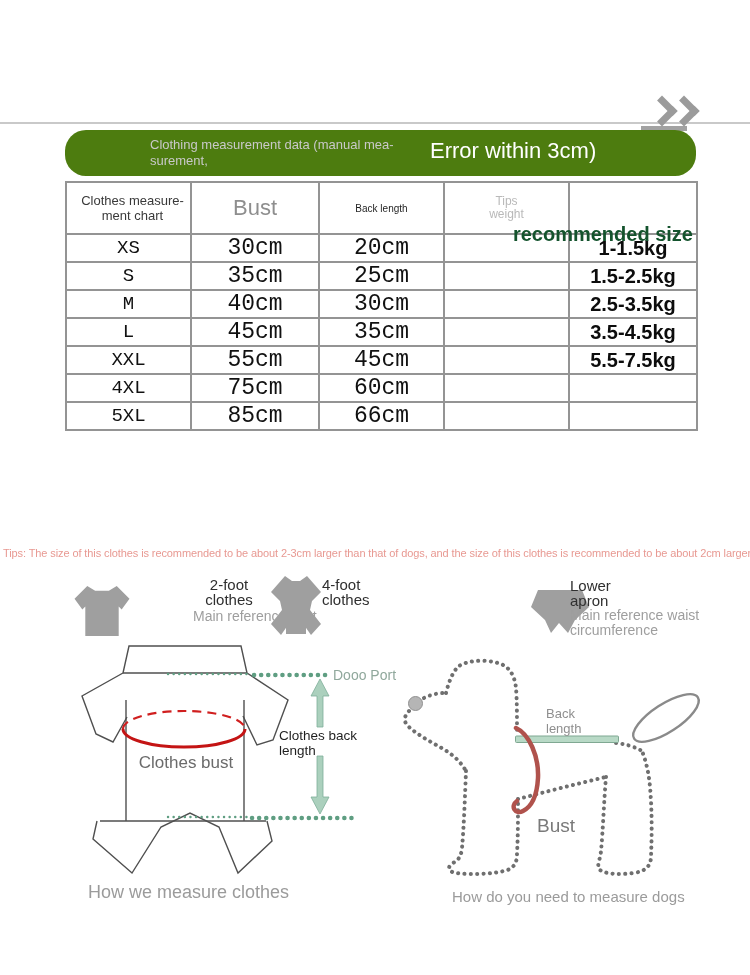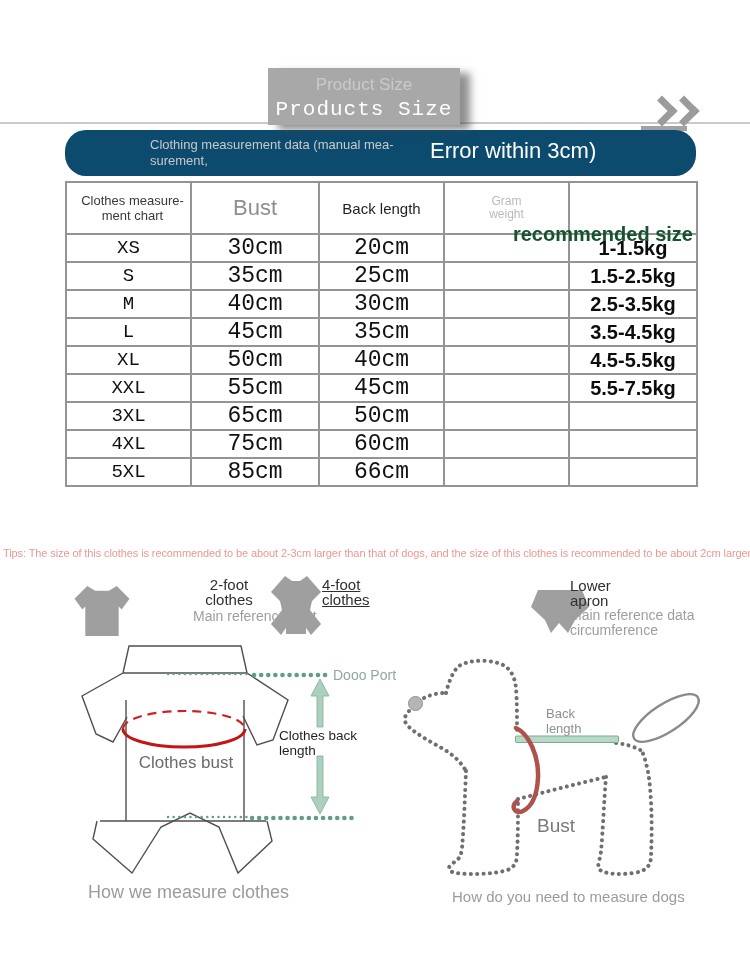--- a/index.html
+++ b/index.html
@@ -10,33 +10,33 @@
   .line-accent{position:absolute;left:641px;top:126px;width:46px;height:5px;background:#a2a2a2;}
   .title-badge{position:absolute;left:268px;top:68px;width:192px;height:57px;background:#a8a8a8;
                box-shadow:10px 5px 8px rgba(70,70,70,.6);z-index:2;text-align:center;}
   .title-badge .small{display:block;margin-top:7px;font-size:17px;color:#cacaca;}
   .title-badge .large{display:block;margin-top:3px;font-size:21px;color:#ffffff;
                       font-family:"Liberation Mono",monospace;letter-spacing:1px;}
   .chev{position:absolute;top:100px;width:15px;height:15px;border-top:7px solid #9b9b9b;
         border-right:7px solid #9b9b9b;transform:rotate(45deg);}
   .chev.c1{left:651px;} .chev.c2{left:673px;}
   
-  .banner{position:absolute;left:65px;top:130px;width:631px;height:46px;background:#0c4a6e;z-index:1;border-radius:21px;}
+  .banner{position:absolute;left:65px;top:130px;width:631px;height:46px;background:#4d7c0f;z-index:1;border-radius:21px;}
   .banner .note{position:absolute;left:85px;top:7px;width:255px;font-size:13px;line-height:16px;color:#c9c9c9;}
   .banner .emph{position:absolute;left:365px;top:8px;font-size:22px;color:#ffffff;}
   
   table.size{position:absolute;left:65px;top:181px;width:631px;border-collapse:collapse;
              table-layout:fixed;z-index:1;}
   table.size td{border:2px solid #949494;padding:0;text-align:center;vertical-align:middle;
                 overflow:visible;background:#fff;}
   tr.hdr{height:52px;} tr.data{height:21px;}
   td.h1{font-size:13px;color:#393939;text-align:left;}
   td.h1 span{display:inline-block;width:112px;padding-left:8px;line-height:15px;}
   td.h2{font-size:22px;color:#8e8e8e;}
-  td.h3{font-size:15px;color:#1f1f1f;}
+  td.h3{font-size:10px;color:#1f1f1f;}
   td.h4{font-size:12px;color:#b9b9b9;}
   td.h4 span{display:inline-block;width:48px;line-height:13px;}
   td.h5{position:relative;}
   td.h5 span{position:absolute;right:3px;top:10px;white-space:nowrap;font-size:20px;
              font-weight:bold;color:#14532d;margin-top:30px;}
   td.size-cell{font-family:"Liberation Mono",monospace;font-size:19px;color:#111;}
   td.cm-cell{font-family:"Liberation Mono",monospace;font-size:23px;color:#111;margin-top:16px;}
   td.kg-cell{font-size:20px;font-weight:bold;color:#0c0c0c;text-align:left;padding-left:9px;}
   
   .tips{position:absolute;left:3px;top:547px;width:747px;font-size:11px;letter-spacing:-.1px;
@@ -57,24 +57,20 @@
   .caption{position:absolute;color:#9b9b9b;}
 </style>
 </head>
 <body>
 
 <div id="stage">
 
   <div class="top-line"></div>
   <div class="line-accent"></div>
 
-  <div class="title-badge">
-    <span class="small">Product Size</span>
-    <span class="large">Products Size</span>
-  </div>
 
   <div class="chev c1"></div>
   <div class="chev c2"></div>
 
   <div class="banner">
     <div class="note">Clothing measurement data (manual mea-surement,</div>
     <div class="emph">Error within 3cm)</div>
   </div>
 
   <table class="size">
@@ -83,21 +79,21 @@
         <col style="width:128px">
         <col style="width:125px">
         <col style="width:125px">
         <col style="width:128px">
       </colgroup>
     <tbody>
         <tr class="hdr">
       <td class="h1"><span>Clothes measure-ment chart</span></td>
       <td class="h2">Bust</td>
       <td class="h3">Back length</td>
-      <td class="h4"><span>Gram weight</span></td>
+      <td class="h4"><span>Tips weight</span></td>
       <td class="h5">
             <span>recommended size</span>
           </td>
     </tr>
     <tr class="data">
       <td class="size-cell">XS</td>
       <td class="cm-cell">30cm</td>
       <td class="cm-cell">20cm</td>
       <td class="gram-cell"></td>
       <td class="kg-cell">1-1.5kg</td>
@@ -117,39 +113,25 @@
       <td class="kg-cell">2.5-3.5kg</td>
     </tr>
     <tr class="data">
       <td class="size-cell">L</td>
       <td class="cm-cell">45cm</td>
       <td class="cm-cell">35cm</td>
       <td class="gram-cell"></td>
       <td class="kg-cell">3.5-4.5kg</td>
     </tr>
     <tr class="data">
-      <td class="size-cell">XL</td>
-      <td class="cm-cell">50cm</td>
-      <td class="cm-cell">40cm</td>
-      <td class="gram-cell"></td>
-      <td class="kg-cell">4.5-5.5kg</td>
-    </tr>
-    <tr class="data">
       <td class="size-cell">XXL</td>
       <td class="cm-cell">55cm</td>
       <td class="cm-cell">45cm</td>
       <td class="gram-cell"></td>
       <td class="kg-cell">5.5-7.5kg</td>
-    </tr>
-    <tr class="data">
-      <td class="size-cell">3XL</td>
-      <td class="cm-cell">65cm</td>
-      <td class="cm-cell">50cm</td>
-      <td class="gram-cell"></td>
-      <td class="kg-cell"></td>
     </tr>
     <tr class="data">
       <td class="size-cell">4XL</td>
       <td class="cm-cell">75cm</td>
       <td class="cm-cell">60cm</td>
       <td class="gram-cell"></td>
       <td class="kg-cell"></td>
     </tr>
     <tr class="data">
       <td class="size-cell">5XL</td>
@@ -170,29 +152,29 @@
   </div>
   <div class="ct-title" style="left:193px;top:577px;text-align:center;">2-foot clothes</div>
   <div class="ct-desc" style="left:193px;top:609px;width:160px;">Main reference bust</div>
 
   <div class="ctype" style="left:262px;top:572px;">
     <svg width="68" height="66" viewBox="0 0 68 66">
       <path d="M9,20 L23,4 L30,9 L38,9 L45,4 L59,20 L50,29 L48,38 L59,52 L49,63 L42,53 L26,53 L19,63 L9,52 L20,38 L18,29 Z" fill="#9f9f9f"></path>
       <rect x="24" y="38" width="20" height="24" fill="#9f9f9f"></rect>
     </svg>
   </div>
-  <div class="ct-title" style="left:322px;top:577px;text-decoration:underline;">4-foot clothes</div>
+  <div class="ct-title" style="left:322px;top:577px;">4-foot clothes</div>
 
   <div class="ctype" style="left:518px;top:585px;">
     <svg width="84" height="52" viewBox="0 0 84 52">
       <path d="M20,5 L64,5 L71,22 L57,35 L50,48 L41,38 L33,48 L27,35 L13,22 Z" fill="#9f9f9f"></path>
     </svg>
   </div>
   <div class="ct-title" style="left:570px;top:578px;">Lower apron</div>
-  <div class="ct-desc" style="left:570px;top:608px;width:140px;">Main reference data circumference</div>
+  <div class="ct-desc" style="left:570px;top:608px;width:140px;">Main reference waist circumference</div>
 
   <svg class="diagram" width="750" height="275" viewBox="0 640 750 275">
 
     <g>
       <path class="shirt" d="M123,673 L129,646 L241,646 L247,673"></path>
       <path class="shirt" d="M123,673 L247,673"></path>
       <path class="shirt" d="M123,673 L82,696 L96,734 L113,742 L127,717"></path>
       <path class="shirt" d="M247,673 L288,700 L273,740 L257,745 L243,716"></path>
       <path class="shirt" d="M126,700 L126,821"></path>
       <path class="shirt" d="M244,700 L244,821"></path>

